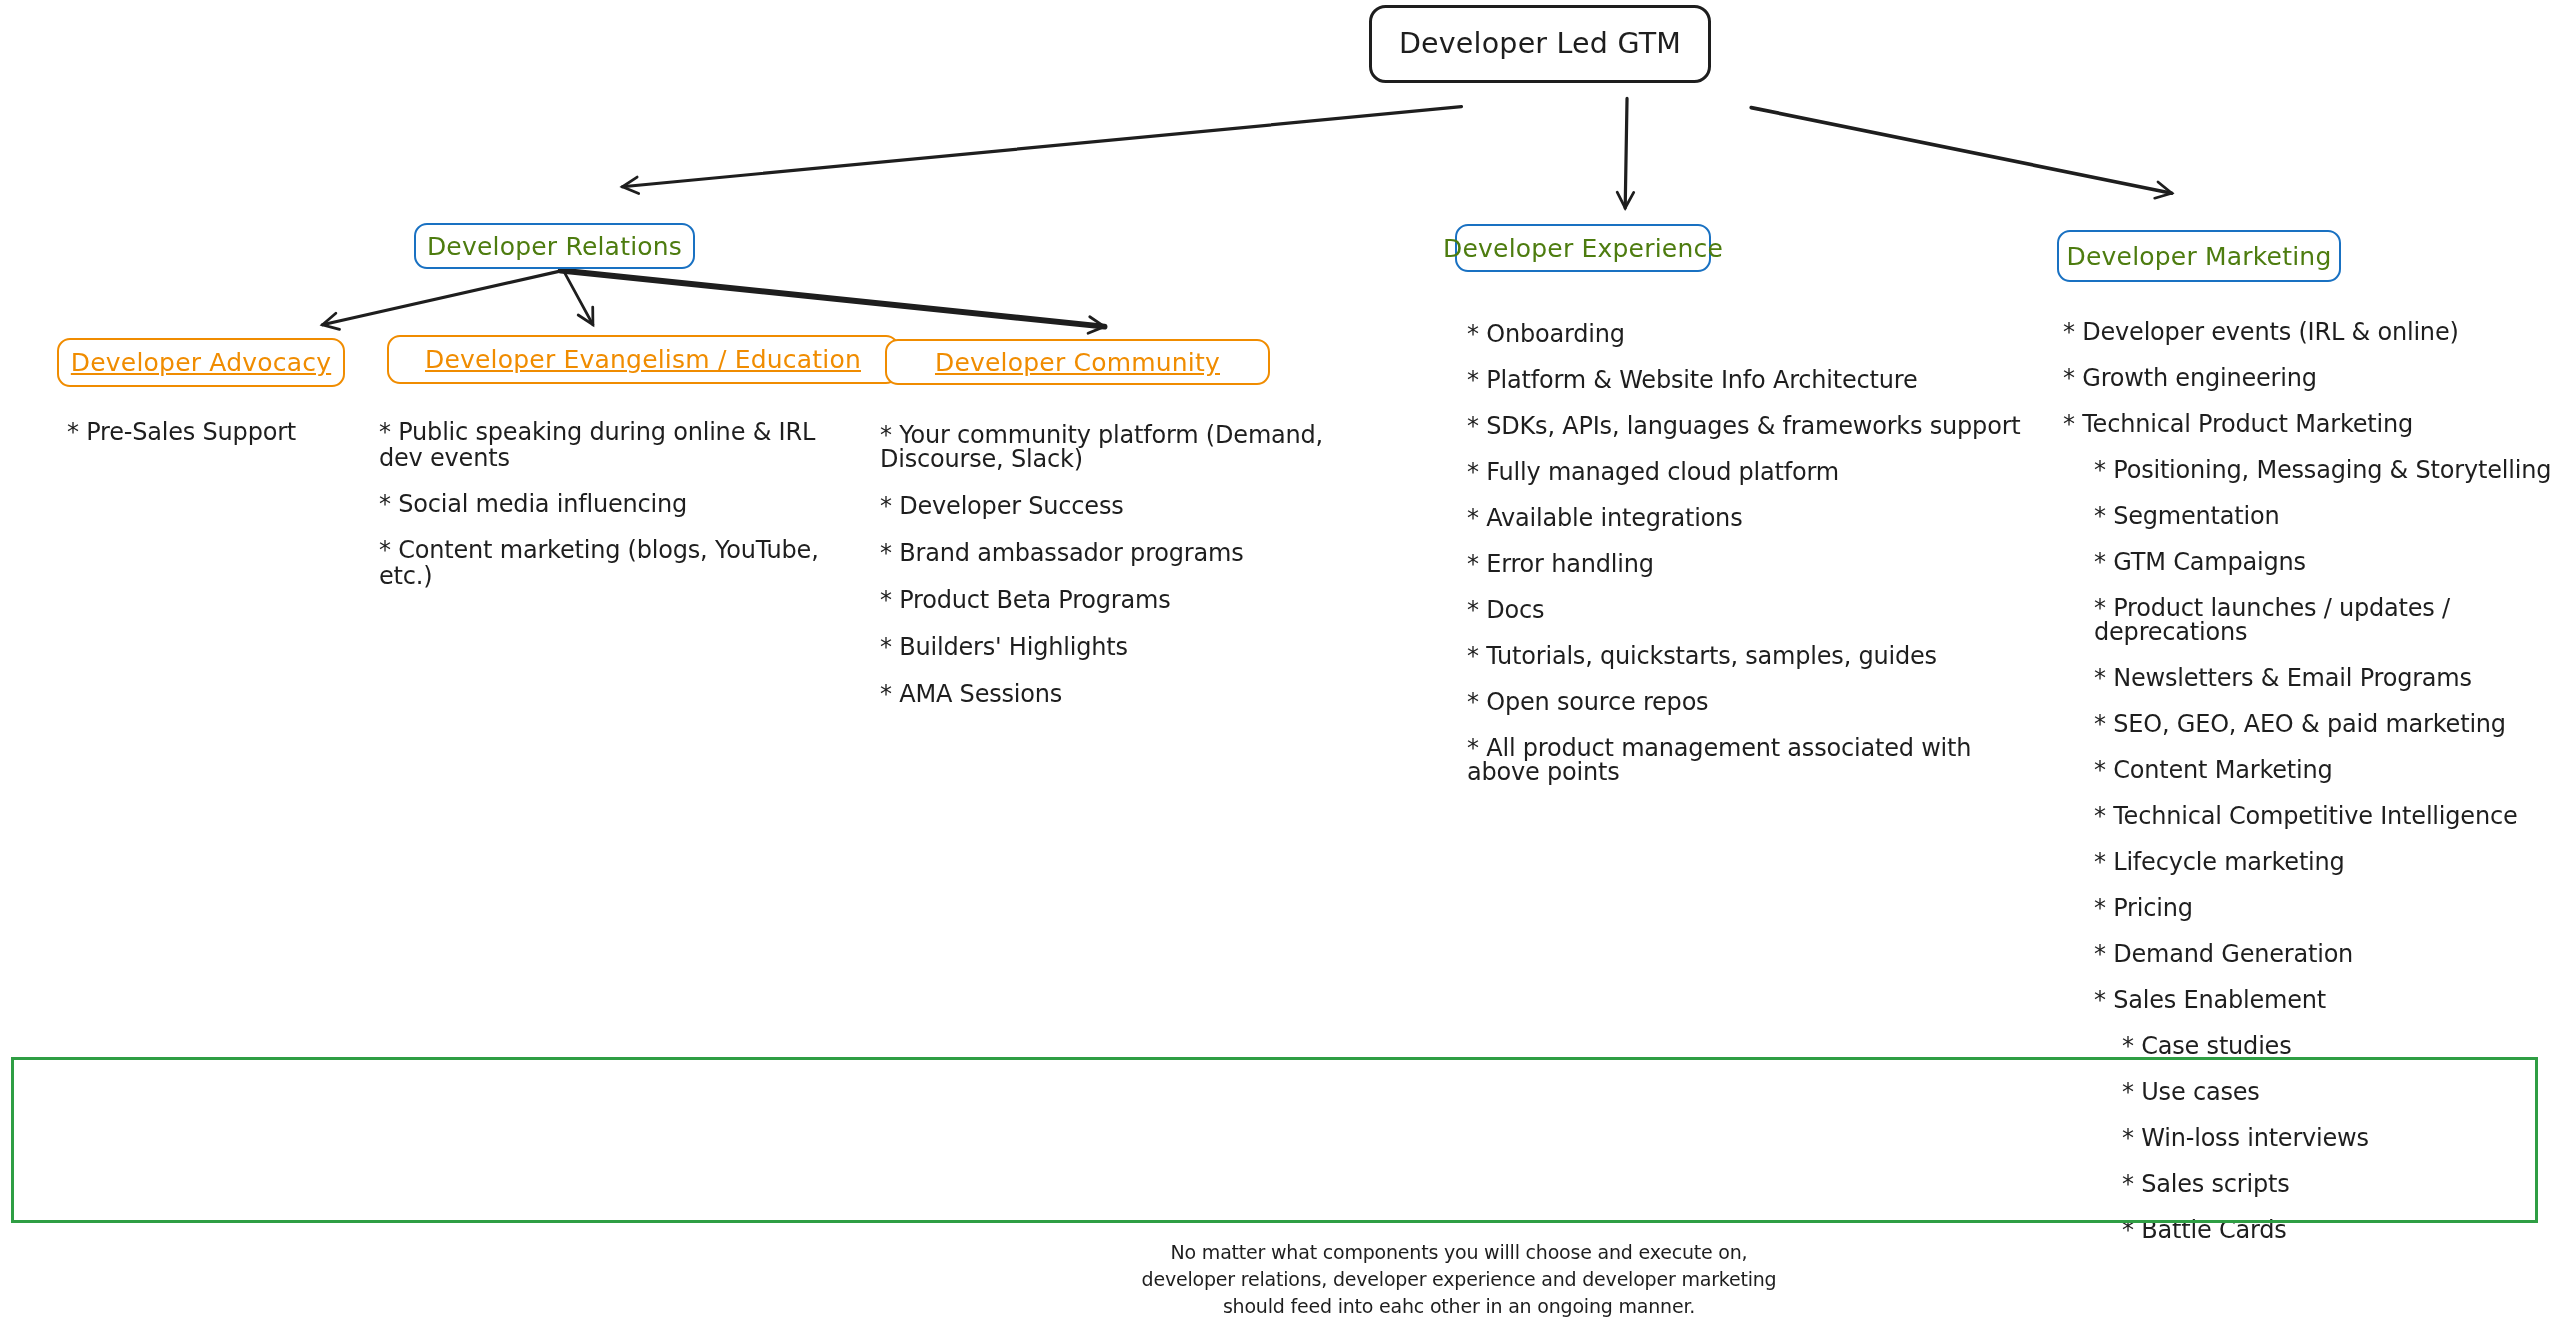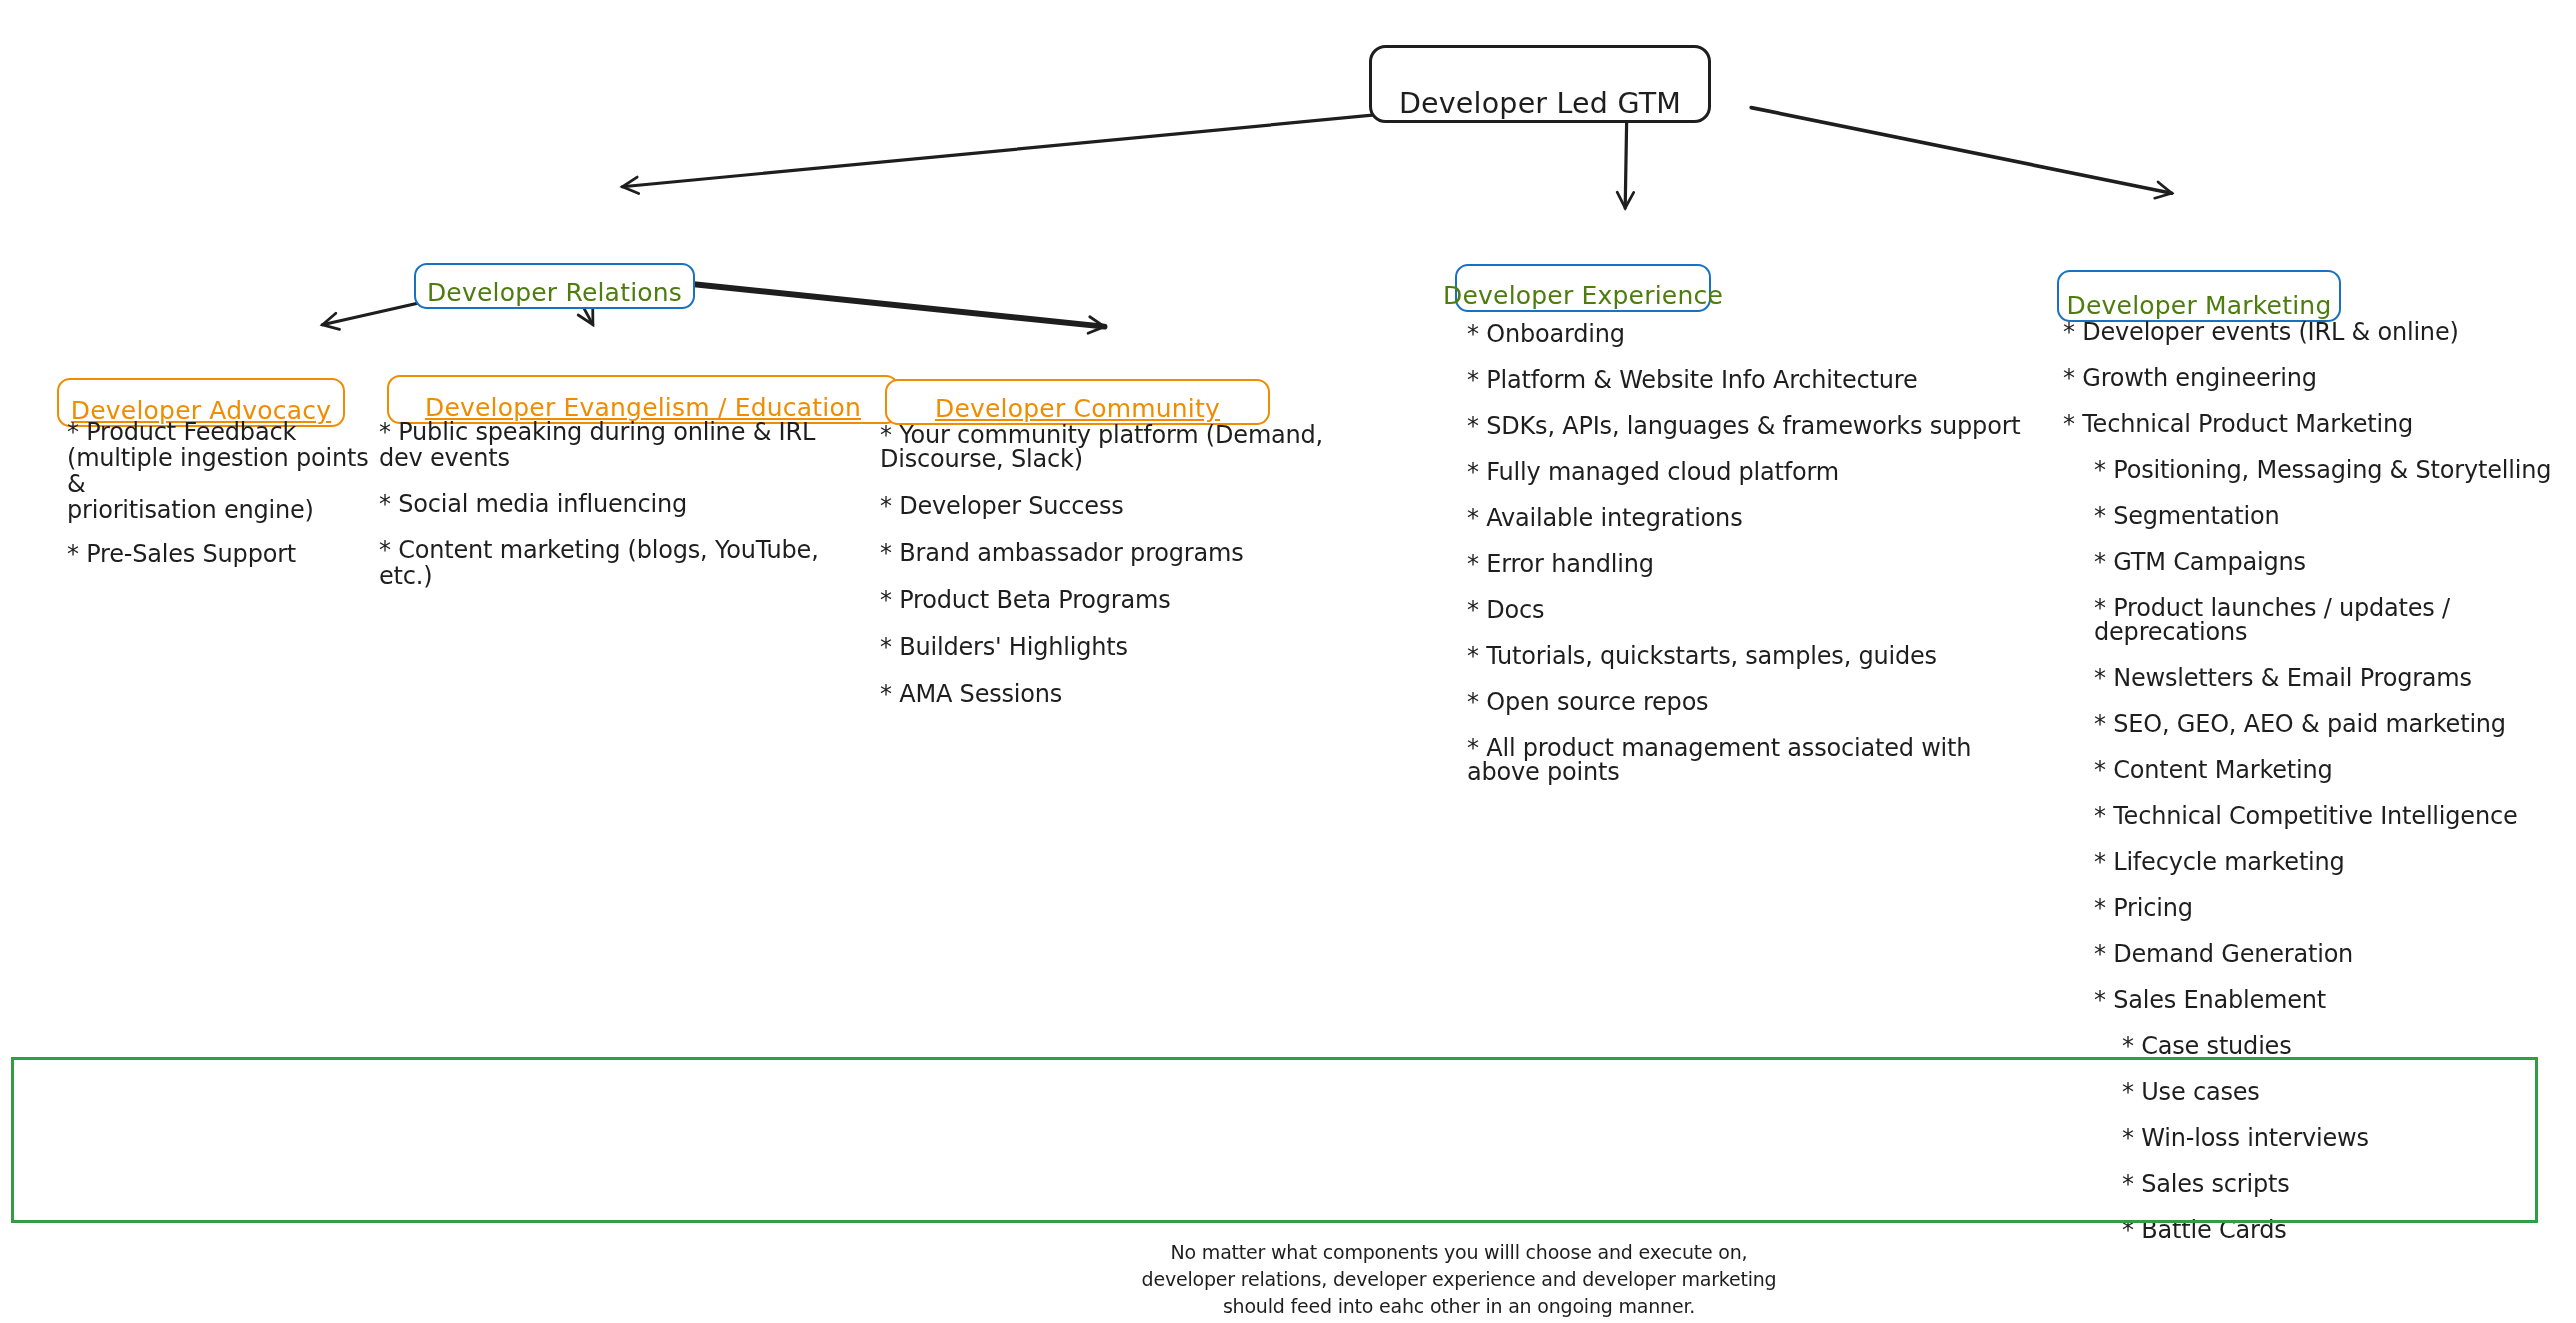--- a/index.html
+++ b/index.html
@@ -7,29 +7,28 @@
     position:relative;
     width:2576px;height:1323px;
     background:#ffffff;
     font-family:"DejaVu Sans", sans-serif;
     color:#1e1e1e;
     overflow:hidden;
   }
   svg.arrows{position:absolute;left:0;top:0;width:2576px;height:1323px;}
   .node{
     position:absolute;
-    display:flex;align-items:flex-end;justify-content:center;
+    display:flex;align-items:center;justify-content:center;
     border:2.8px solid #1e1e1e;
     border-radius:13px;
     background:#ffffff;
     box-sizing:border-box;
     font-size:25px;
     letter-spacing:0.2px;
     white-space:nowrap;
-    margin-top:40px;
   }
   .node.title{border-radius:16.6px;font-size:28.5px;border-width:3.2px;color:#1e1e1e;}
   .node.blue{border-color:#1971c2;color:#4d7c0f;}
   .node.orange{border-color:#f08c00;color:#f08c00;text-decoration:underline;}
   .list{position:absolute;font-size:24px;letter-spacing:-0.2px;}
   .list .item{white-space:pre-line;line-height:24px;margin:0 0 22px 0;}
   .list.wrap .item{line-height:26px;}
   .list.adv .item{margin-bottom:18.4px;}
   .list.eva .item{margin-bottom:20px;}
   .list.com .item{margin-bottom:23px;}
@@ -91,23 +90,20 @@
 
   <div class="node orange" style="left:387px;top:335px;width:512px;height:49px;">
     <span>Developer Evangelism / Education</span>
   </div>
 
   <div class="node orange" style="left:885px;top:339px;width:385px;height:46px;">
     <span>Developer Community</span>
   </div>
 
   <div class="list wrap adv" style="left:67px;top:419px;width:304px;">
-    <div class="item">* Product Feedback
-(multiple ingestion points &amp;
-prioritisation engine)</div>
     <div class="item">* Pre-Sales Support</div>
   </div>
 
   <div class="list wrap eva" style="left:379px;top:419px;width:469px;">
     <div class="item">* Public speaking during online &amp; IRL
 dev events</div>
     <div class="item">* Social media influencing</div>
     <div class="item">* Content marketing (blogs, YouTube, etc.)</div>
   </div>
 

